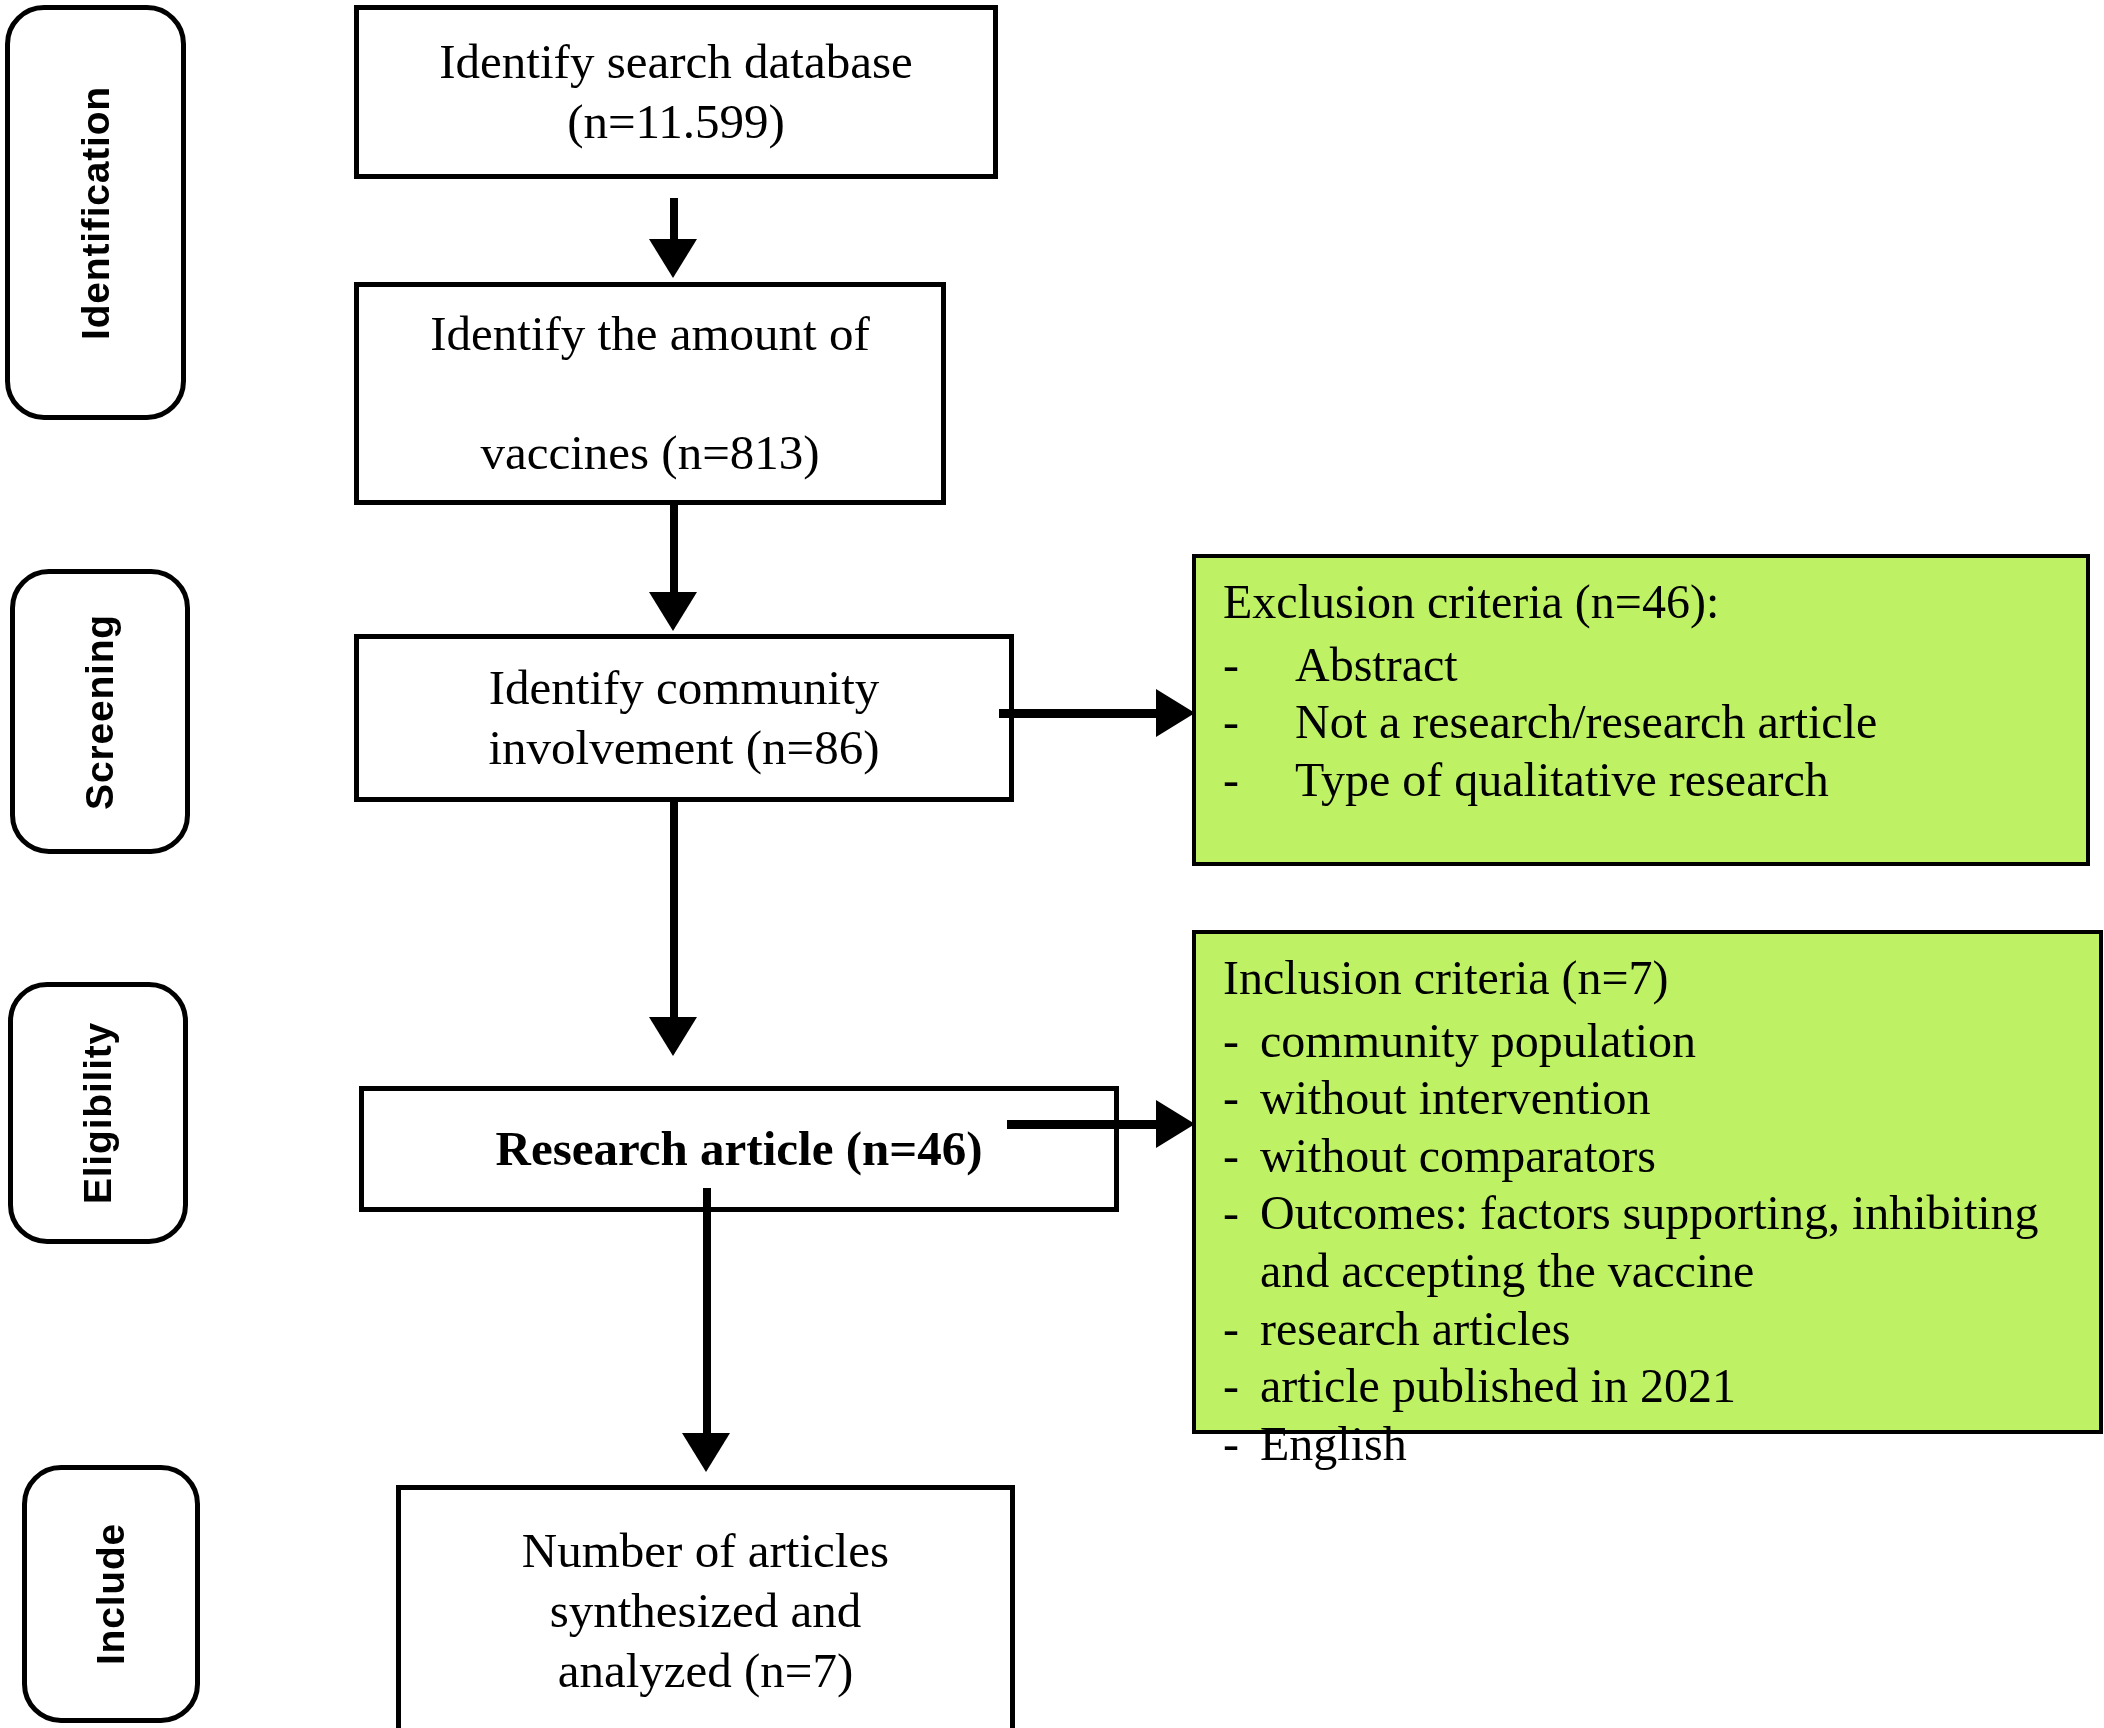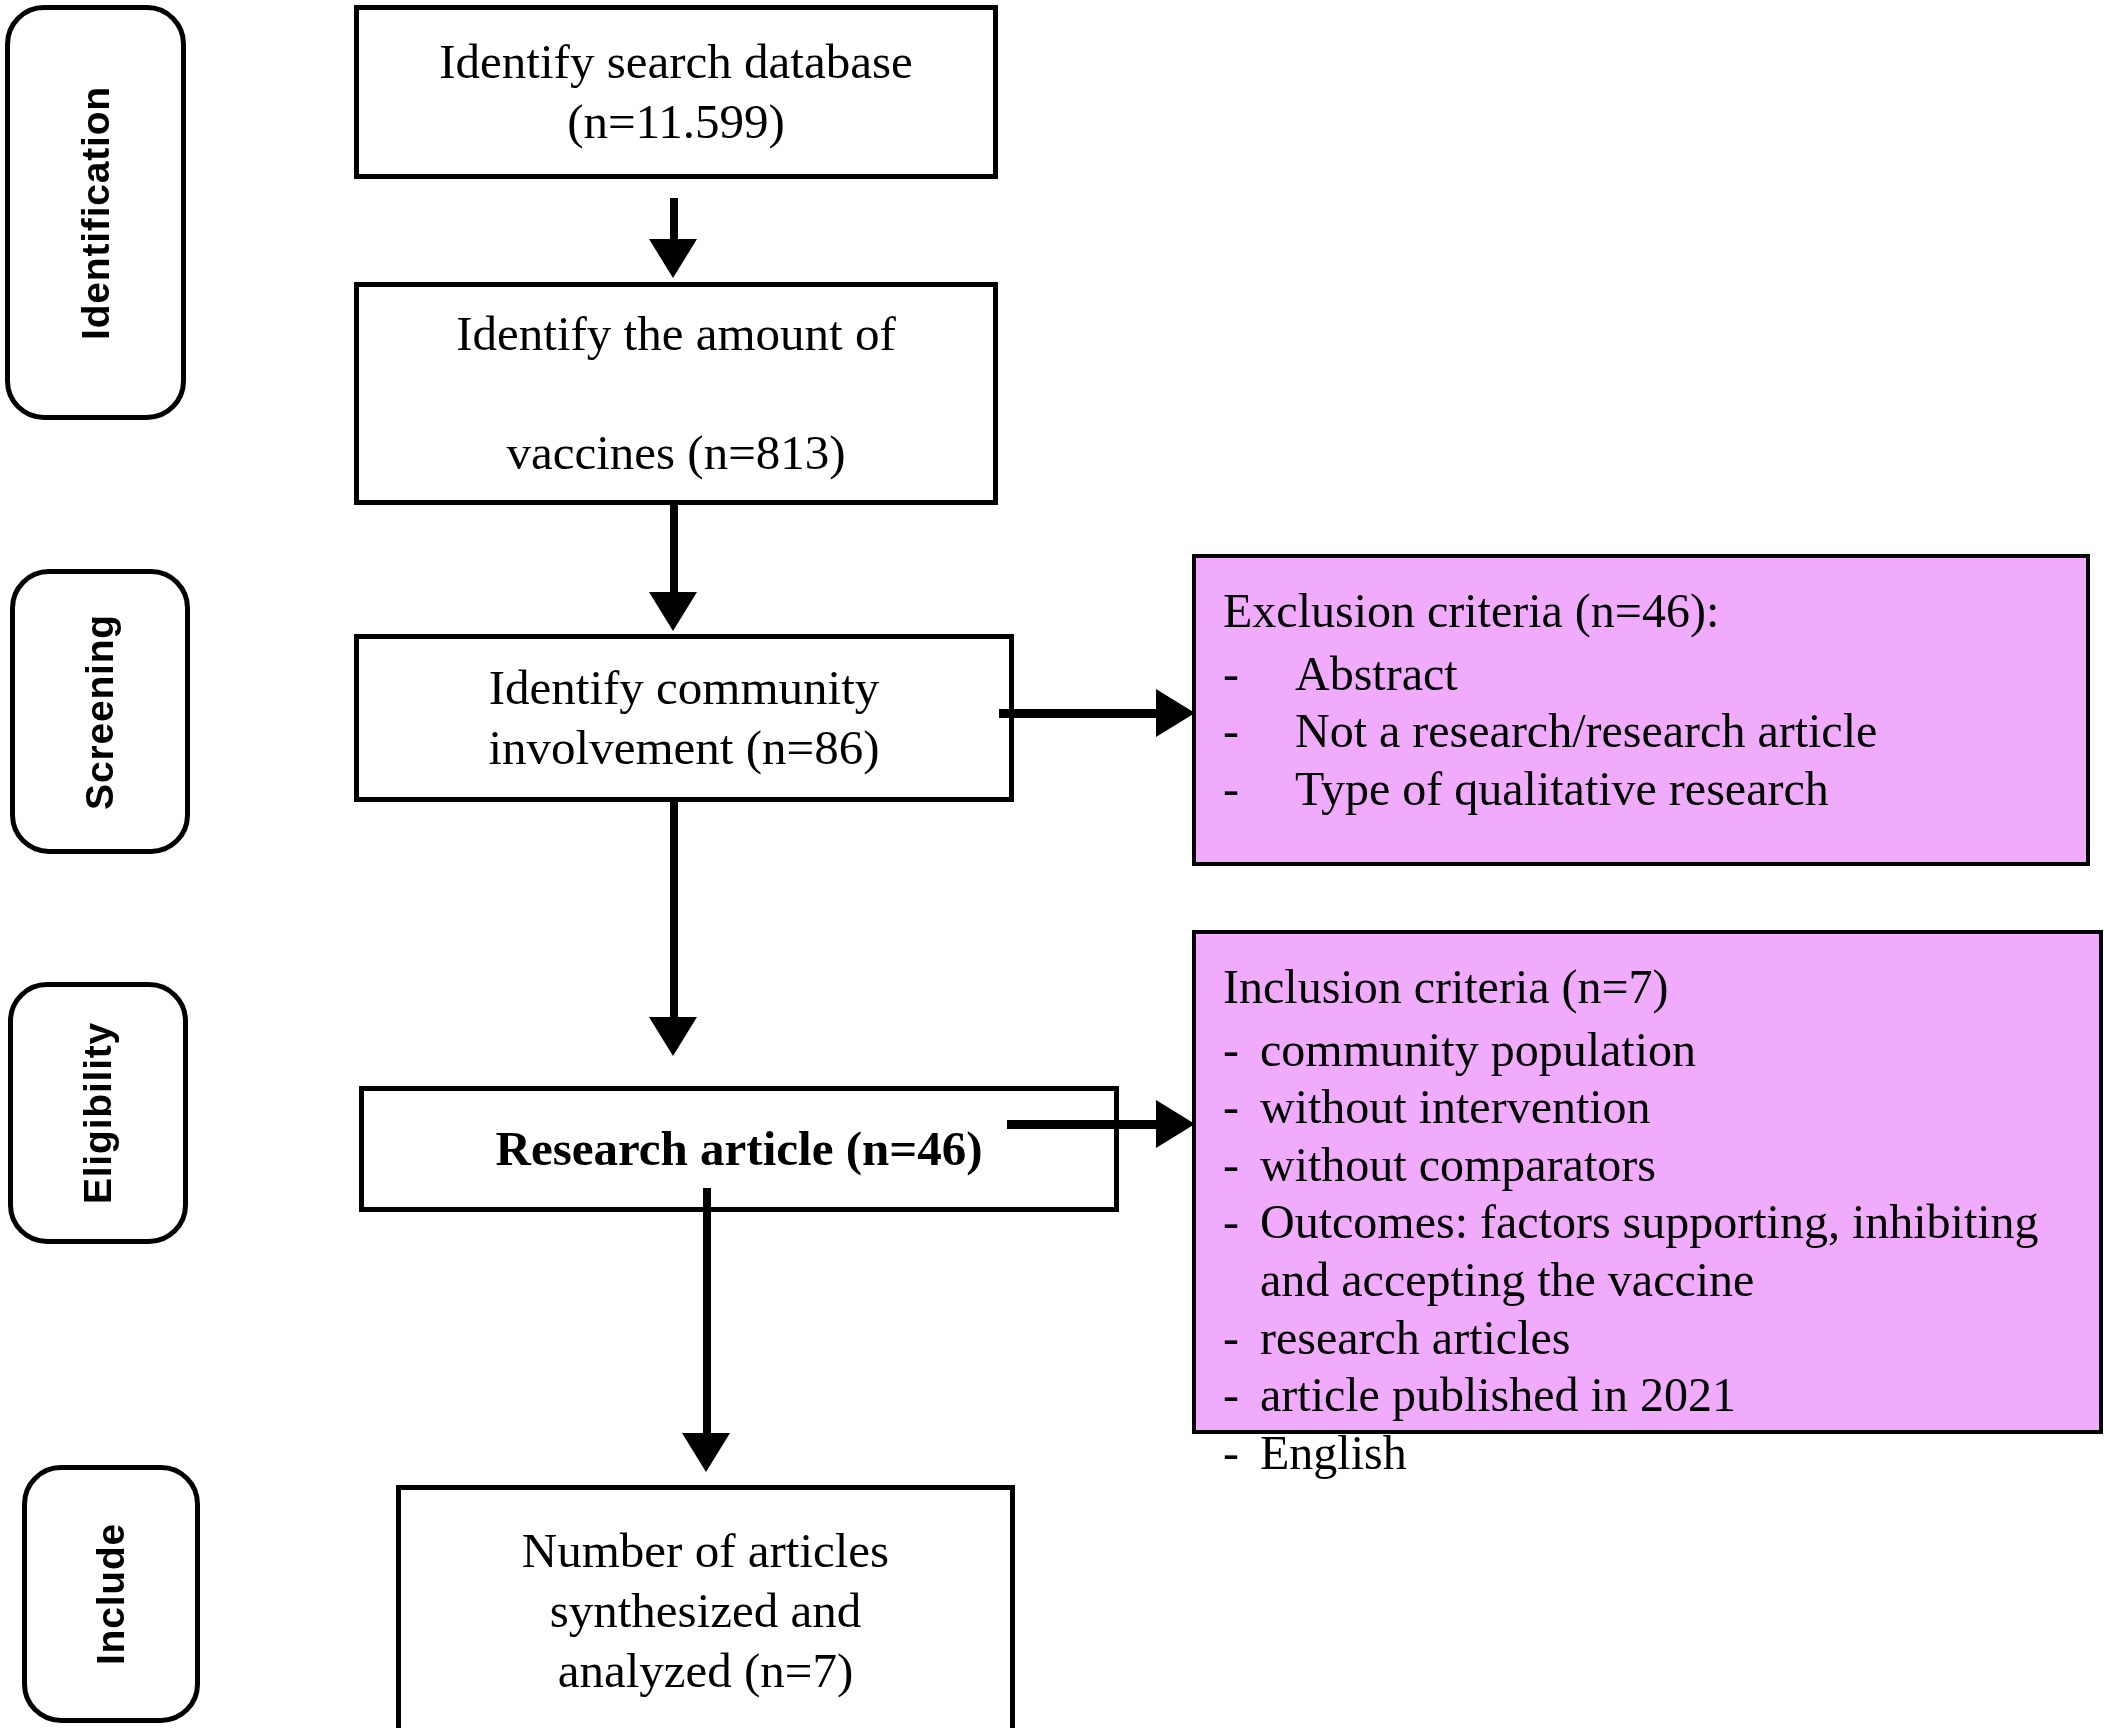--- a/index.html
+++ b/index.html
@@ -53,22 +53,22 @@
     line-height: 1.22;
     color: #000000;
     padding: 0 15px;
   }
 
   
   .criteria-box {
     position: absolute;
     box-sizing: border-box;
     border: 4.2px solid #000000;
-    background: #f0abfc;
-    padding: 25px 22px 20px 27px;
+    background: #bef264;
+    padding: 16px 22px 20px 27px;
   }
   .criteria-title {
     font-size: 48px;
     line-height: 1.18;
     color: #000000;
     margin-bottom: 5px;
     white-space: nowrap;
   }
   .crit-list {
     list-style: none;
@@ -141,21 +141,21 @@
   <div class="flow-box" style="left:354px; top:5px; width:644px; height:174px;">
     <div class="flow-text">
       <span>Identify search database</span><br>
       <span>(n=11.599)</span>
     </div>
   </div>
 
   <div class="v-line" style="left:670px; top:198px; height:47px;"></div>
   <div class="arrow-down" style="left:649px; top:239px;"></div>
 
-  <div class="flow-box" style="left:354px; top:282px; width:644px; height:223px;">
+  <div class="flow-box" style="left:354px; top:282px; width:592px; height:223px;">
     <div class="flow-text">
       <span>Identify the amount of</span><br>
       <br>
       <span>vaccines (n=813)</span>
     </div>
   </div>
 
   <div class="v-line" style="left:670px; top:505px; height:92px;"></div>
   <div class="arrow-down" style="left:649px; top:592px;"></div>
 

